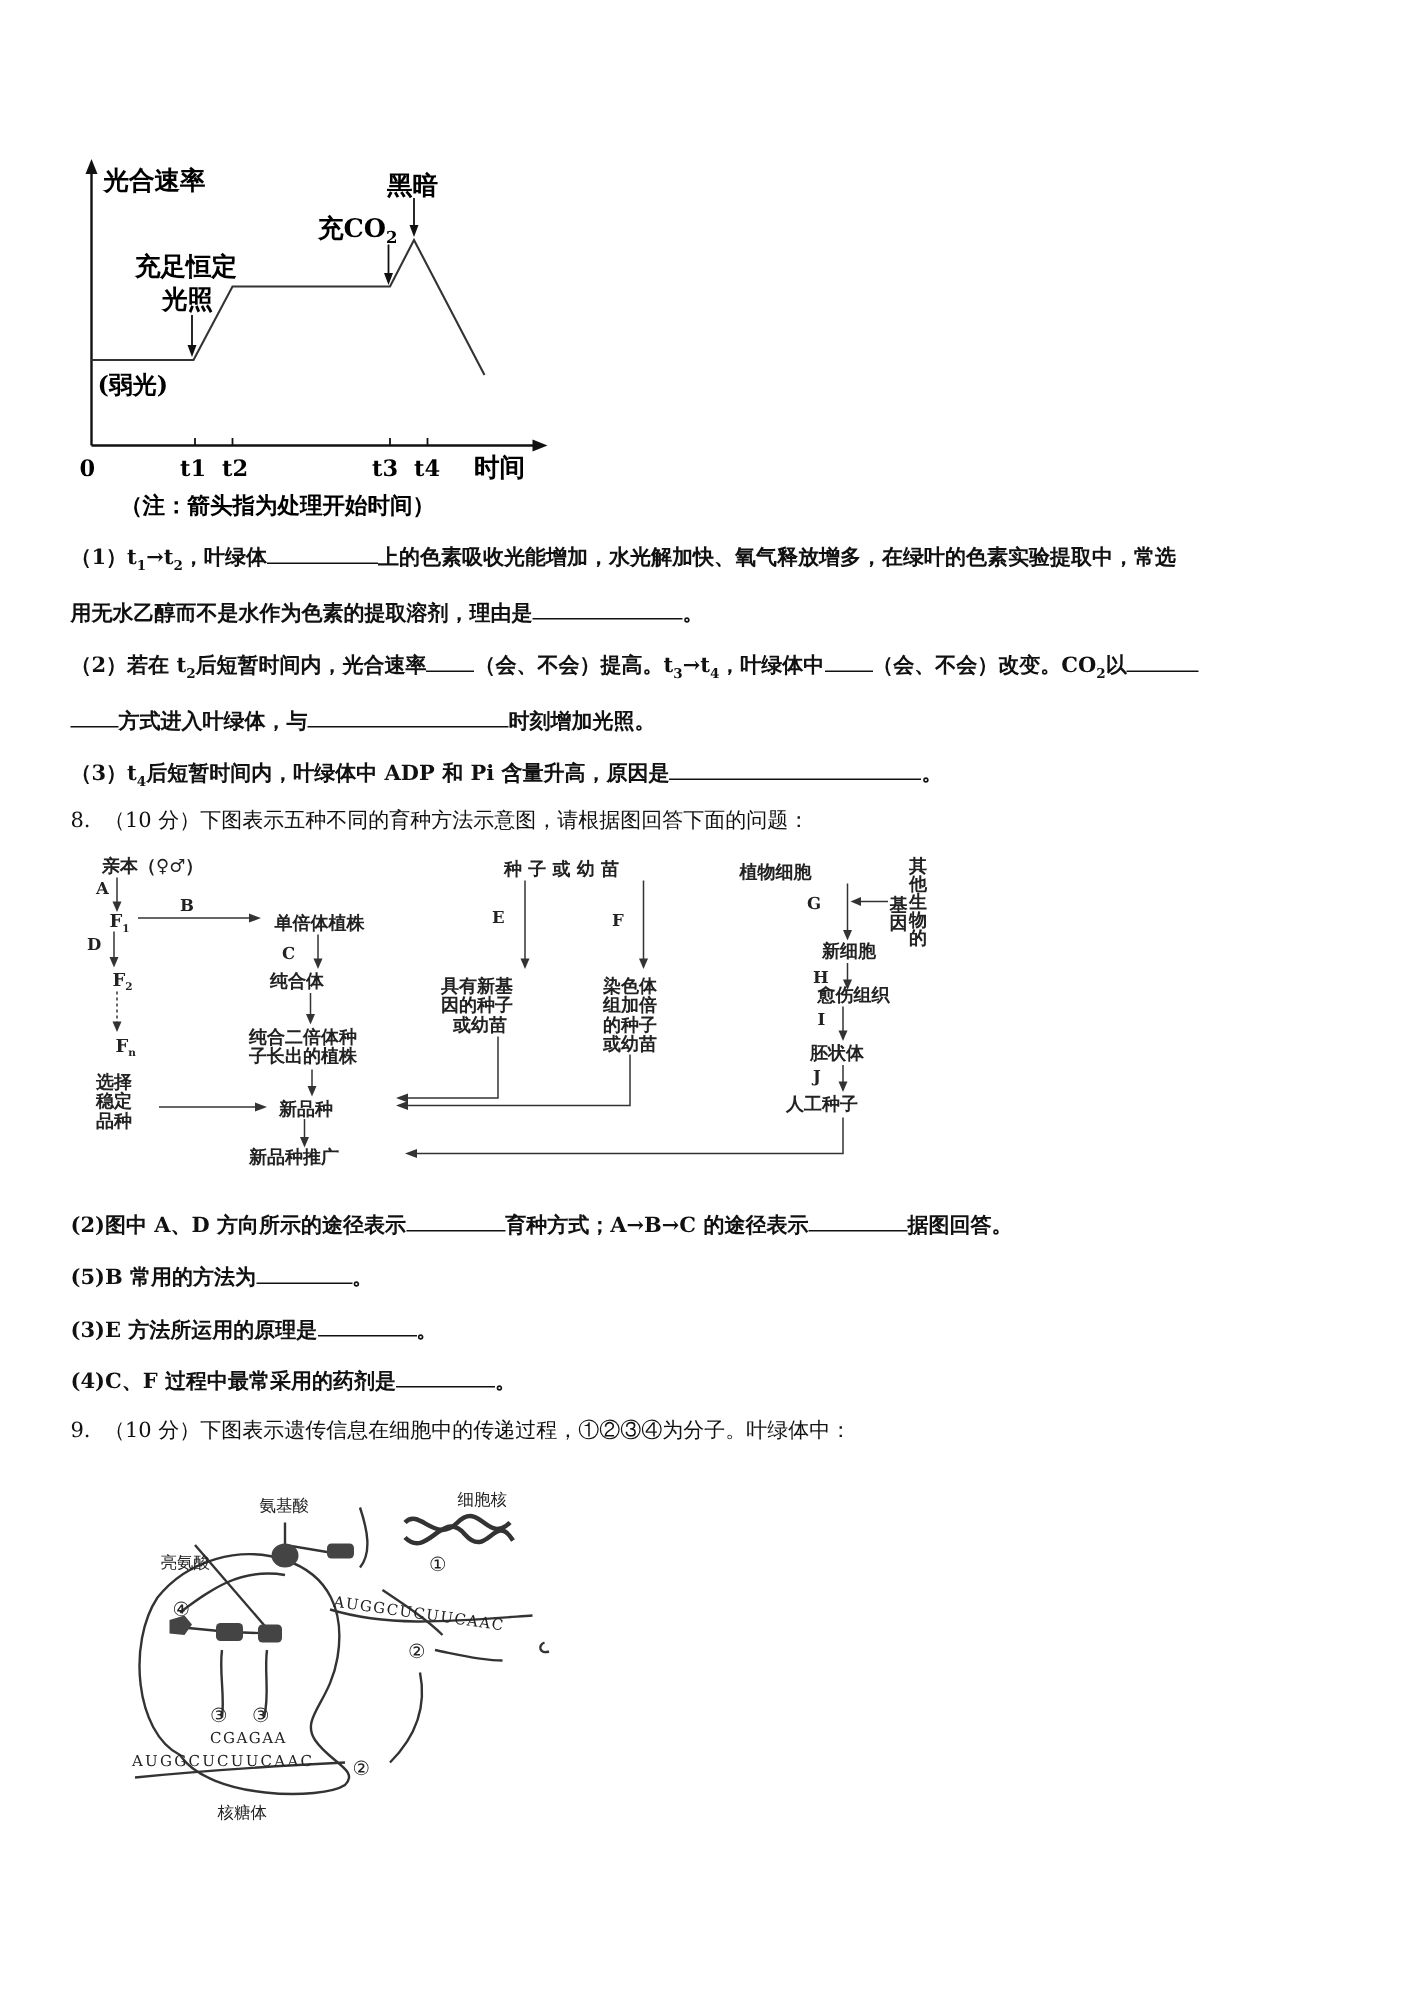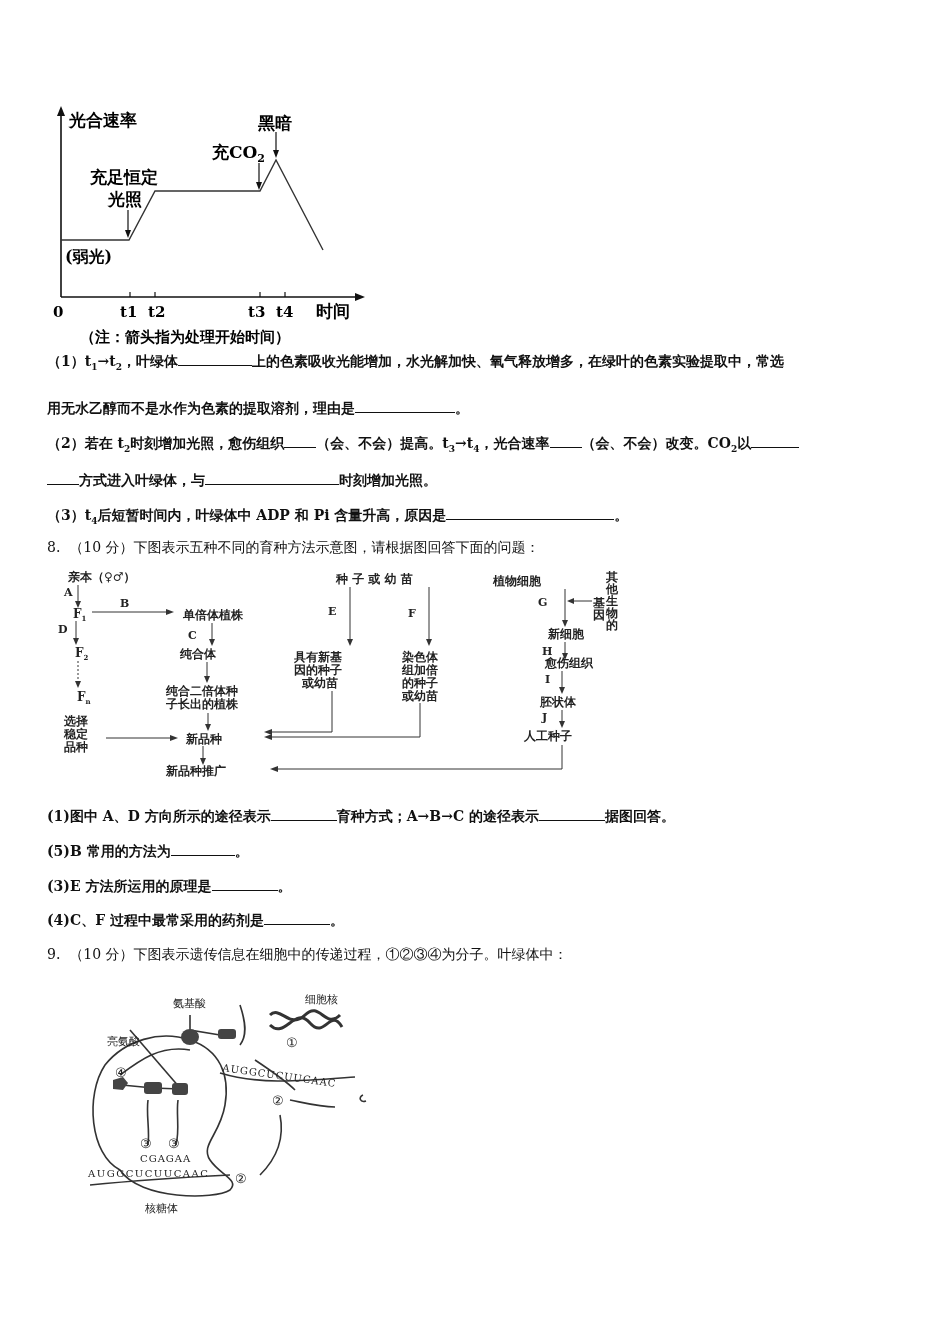--- a/index.html
+++ b/index.html
@@ -46,28 +46,28 @@
   <text x="208" y="217" font-size="15" font-weight="bold">t3</text>
   <text x="236" y="217" font-size="15" font-weight="bold">t4</text>
   <text x="25" y="162" font-size="16" font-weight="bold">(弱光)</text>
   <text x="50" y="83" font-size="17" font-weight="bold">充足恒定</text>
   <text x="68" y="105" font-size="17" font-weight="bold">光照</text>
   <text x="172" y="58" font-size="17" font-weight="bold"><tspan>充CO</tspan><tspan font-size="11" dy="4">2</tspan></text>
   <text x="218" y="29" font-size="17" font-weight="bold">黑暗</text>
   <text x="40" y="242" font-size="15" font-weight="bold">（注：箭头指为处理开始时间）</text>
 </svg>
 
-<div class="line" style="top:351px;">
+<div class="line" style="top:361px;">
   <span>（1）t</span><sub>1</sub><span>→t</span><sub>2</sub><span>，叶绿体</span><span class="blank" style="width:74px"></span><span>上的色素吸收光能增加，水光解加快、氧气释放增多，在绿叶的色素实验提取中，常选</span>
 </div>
 <div class="line" style="top:398px;">
   <span>用无水乙醇而不是水作为色素的提取溶剂，理由是</span><span class="blank" style="width:100px"></span><span>。</span>
 </div>
 <div class="line" style="top:433px;">
-  <span>（2）若在 t</span><sub>2</sub><span>时刻增加光照，愈伤组织</span><span class="blank" style="width:32px"></span><span>（会、不会）提高。t</span><sub>3</sub><span>→t</span><sub>4</sub><span>，光合速率</span><span class="blank" style="width:32px"></span><span>（会、不会）改变。CO</span><sub>2</sub><span>以</span><span class="blank" style="width:48px"></span>
+  <span>（2）若在 t</span><sub>2</sub><span>后短暂时间内，光合速率</span><span class="blank" style="width:32px"></span><span>（会、不会）提高。t</span><sub>3</sub><span>→t</span><sub>4</sub><span>，叶绿体中</span><span class="blank" style="width:32px"></span><span>（会、不会）改变。CO</span><sub>2</sub><span>以</span><span class="blank" style="width:48px"></span>
 </div>
 <div class="line" style="top:470px;">
   <span class="blank" style="width:32px"></span><span>方式进入叶绿体，与</span><span class="blank" style="width:134px"></span><span>时刻增加光照。</span>
 </div>
 <div class="line" style="top:505px;">
   <span>（3）t</span><sub>4</sub><span>后短暂时间内，叶绿体中 ADP 和 Pi 含量升高，原因是</span><span class="blank" style="width:168px"></span><span>。</span>
 </div>
 
 <div class="qhead" style="top:537px;">
   <span class="num">8.</span>&nbsp;&nbsp;<span class="num">（10 分）</span><span class="txt">下图表示五种不同的育种方法示意图，请根据图回答下面的问题：</span>
@@ -157,21 +157,21 @@
     <text x="502" y="156" font-size="11">J</text>
     <line x1="522" y1="145" x2="522" y2="158" stroke="#333"></line>
       <polygon points="522,163 519,156 525,156" fill="#333"></polygon>
     <text x="484" y="175">人工种子</text>
     <polyline points="522,180 522,204 236,204" fill="none" stroke="#333"></polyline>
       <polygon points="230,204 238,201 238,207" fill="#333"></polygon>
   </g>
 </svg>
 
 <div class="line" style="top:806px;font-size:14px;">
-  <span>(1)图中 A、D 方向所示的途径表示</span><span class="blank" style="width:66px"></span><span>育种方式；A→B→C 的途径表示</span><span class="blank" style="width:66px"></span><span>据图回答。</span>
+  <span>(2)图中 A、D 方向所示的途径表示</span><span class="blank" style="width:66px"></span><span>育种方式；A→B→C 的途径表示</span><span class="blank" style="width:66px"></span><span>据图回答。</span>
 </div>
 <div class="line" style="top:841px;">
   <span>(5)B 常用的方法为</span><span class="blank" style="width:64px"></span><span>。</span>
 </div>
 <div class="line" style="top:876px;">
   <span>(3)E 方法所运用的原理是</span><span class="blank" style="width:66px"></span><span>。</span>
 </div>
 <div class="line" style="top:910px;">
   <span>(4)C、F 过程中最常采用的药剂是</span><span class="blank" style="width:66px"></span><span>。</span>
 </div>

